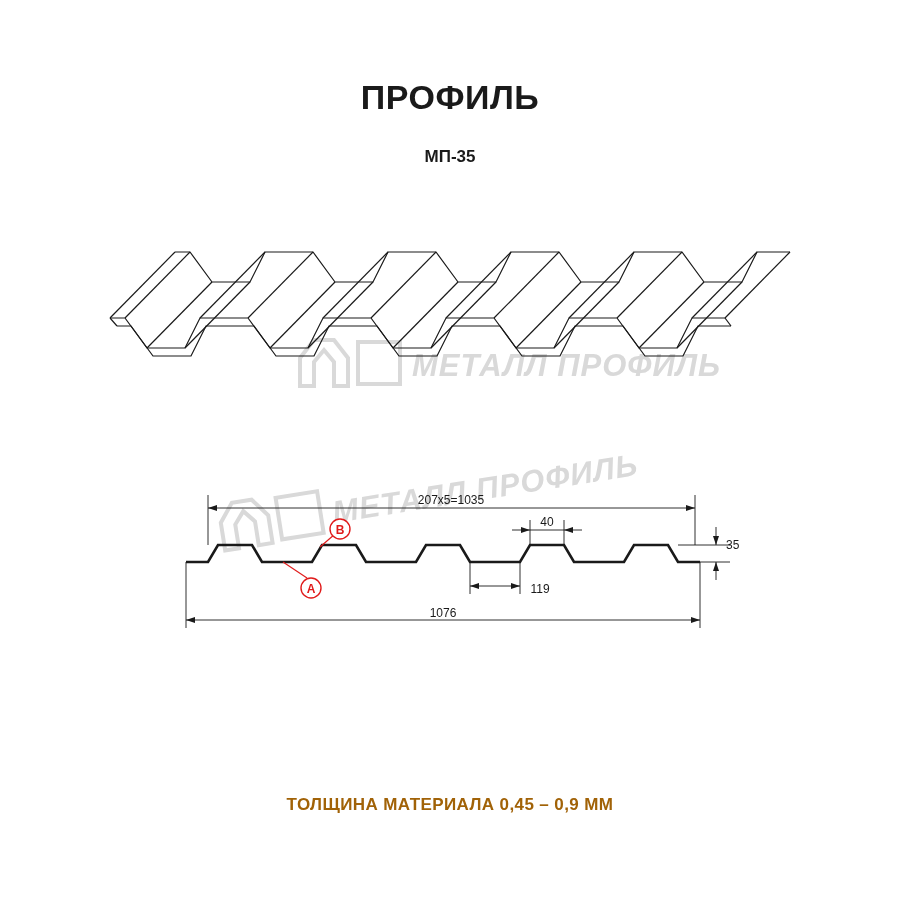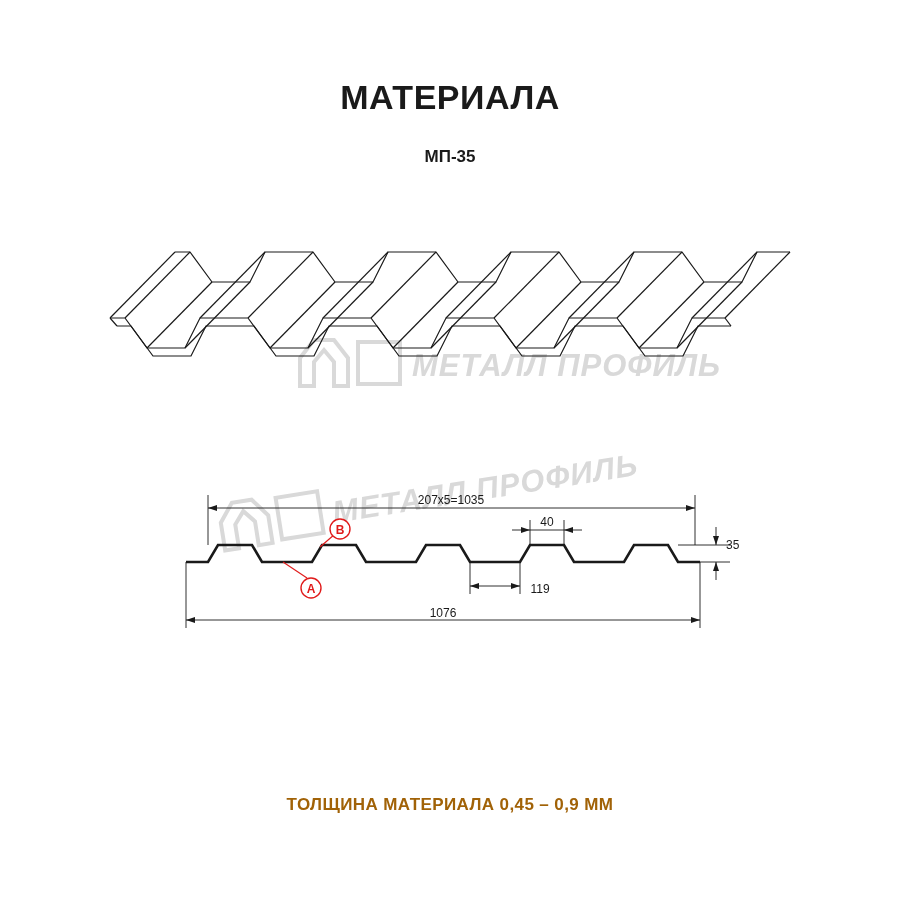--- a/index.html
+++ b/index.html
@@ -70,21 +70,21 @@
     font-style: italic;
     fill: #d9d9d9;
     letter-spacing: 1px;
   }
 </style>
 </head>
 <body>
 
 <div class="sheet">
 
-  <div class="title">МАТЕРИАЛА</div>
+  <div class="title">ПРОФИЛЬ</div>
   <div class="subtitle">МП-35</div>
 
   <svg class="drawing" viewBox="0 0 900 900" xmlns="http://www.w3.org/2000/svg">
 
     <g opacity="1">
       <g transform="translate(300,340)">
 
         <path d="M0,18 L14,0 L34,0 L48,18 L48,46 L34,46 L34,22 L24,10 L14,22 L14,46 L0,46 Z" fill="none" stroke="#d9d9d9" stroke-width="4"></path>
         <rect x="58" y="2" width="42" height="42" fill="none" stroke="#d9d9d9" stroke-width="4"></rect>
         <text class="wm-text" x="112" y="36" font-size="31">МЕТАЛЛ ПРОФИЛЬ</text>

